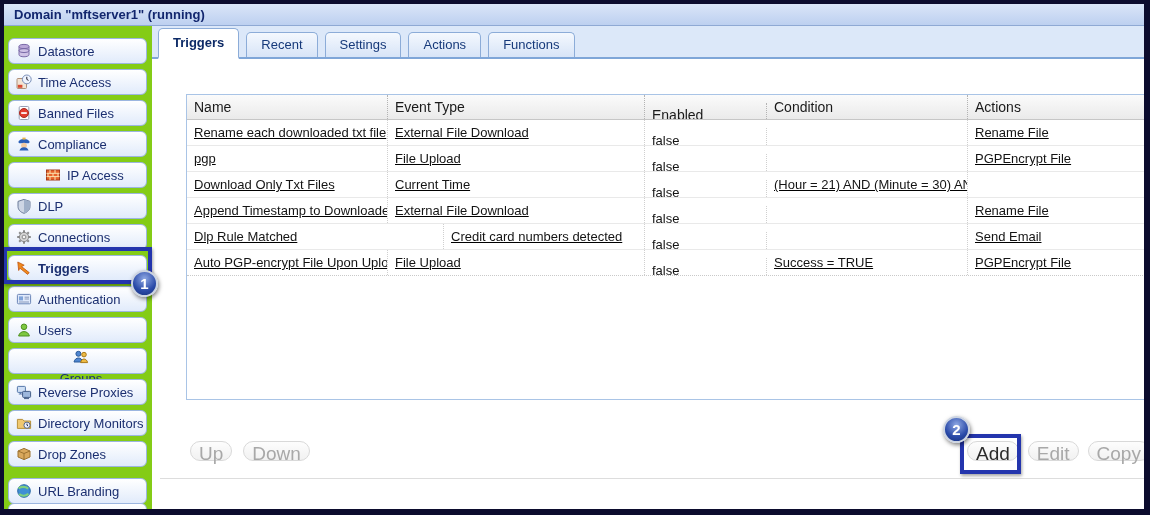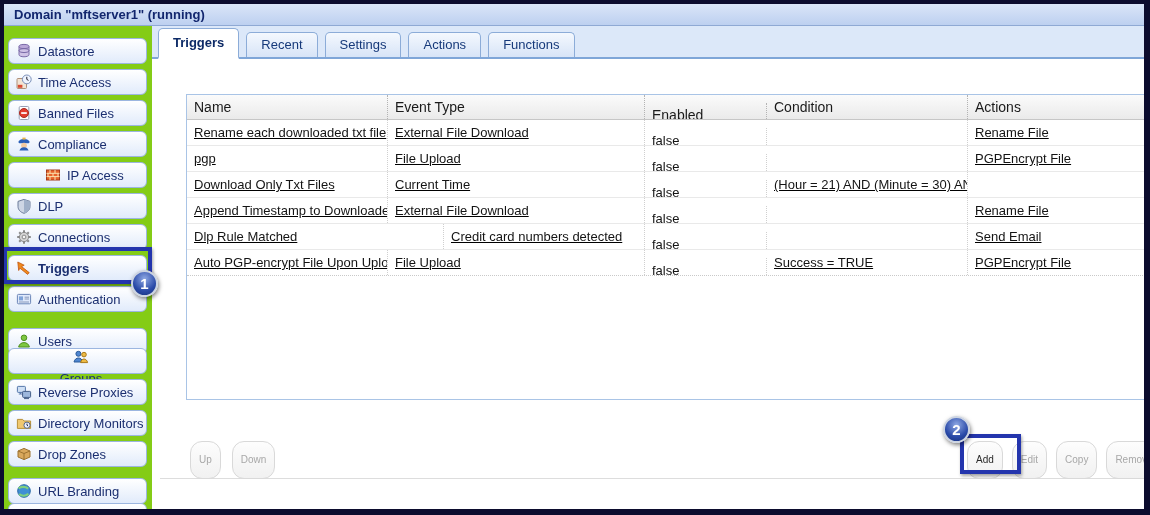--- a/index.html
+++ b/index.html
@@ -51,22 +51,22 @@
   .td{font-size:13px;color:#141414;line-height:25px;padding-left:7px;box-sizing:border-box;
       border-right:1px dotted #cfcfcf;white-space:nowrap;overflow:hidden;}
   .c0{flex:0 0 201px;width:201px;}
   .c1{flex:0 0 257px;width:257px;}
   .c2{flex:0 0 122px;width:122px;margin-top:8px;}
   .c3{flex:0 0 201px;width:201px;}
   .c4{flex:1;}
   
   .btns-left{position:absolute;left:190px;top:441px;display:flex;gap:11px;z-index:1;}
   .btns-right{position:absolute;left:967px;top:441px;display:flex;gap:9px;z-index:1;}
-  .btn{height:38px;line-height:24px;padding:0 8px;border:1px solid #d9d9d9;border-radius:12px;
-       background:linear-gradient(#fdfdfd,#f1f1f1);font-size:10px;color:#2a2a2a;
+  .btn{height:20px;line-height:24px;padding:0 8px;border:1px solid #d9d9d9;border-radius:12px;
+       background:linear-gradient(#fdfdfd,#f1f1f1);font-size:19px;color:#2a2a2a;
        font-family:"Liberation Sans",sans-serif;cursor:pointer;white-space:nowrap;}
   .btn.disabled{color:#a8a8a8;}
   .divider{position:absolute;left:160px;top:478px;width:984px;height:1px;background:#ddd;}
 </style>
 </head>
 <body>
 
 <div class="screen">
 
   <div class="titlebar">
@@ -158,21 +158,21 @@
         <div class="side-btn" style="top: 260px;">
           <span class="s-icon">
             <svg viewBox="0 0 16 16">
               <rect x="1.4" y="3.4" width="13.2" height="9.4" rx="1" fill="#dfe9fb" stroke="#6c86b8"></rect>
               <rect x="3" y="5.4" width="4" height="4" fill="#7fa3d8"></rect>
               <path d="M8.6 6.2h4.4M8.6 8h4.4M3 11h10" stroke="#8899bb" fill="none"></path>
             </svg>
           </span>
           <span class="s-label">Authentication</span>
         </div>
-        <div class="side-btn" style="top: 302px;">
+        <div class="side-btn" style="top: 291px;">
           <span class="s-icon">
             <svg viewBox="0 0 16 16">
               <circle cx="8" cy="4.8" r="2.8" fill="#7ec840" stroke="#4f9020"></circle>
               <path d="M2.6 14c.7-3 2.9-4.4 5.4-4.4s4.7 1.4 5.4 4.4z" fill="#7ec840" stroke="#4f9020"></path>
             </svg>
           </span>
           <span class="s-label">Users</span>
         </div>
         <div class="side-btn" style="top: 322px; flex-direction: column;">
           <span class="s-icon">

